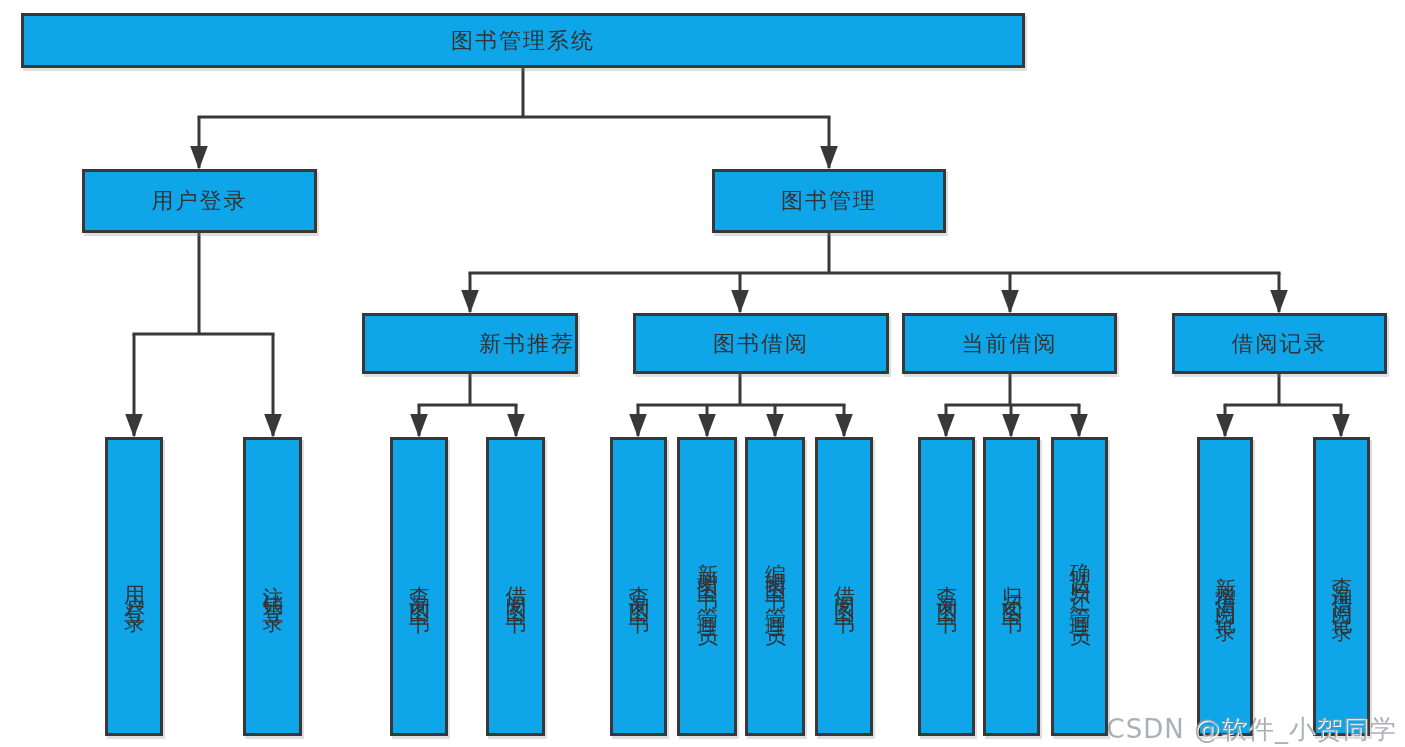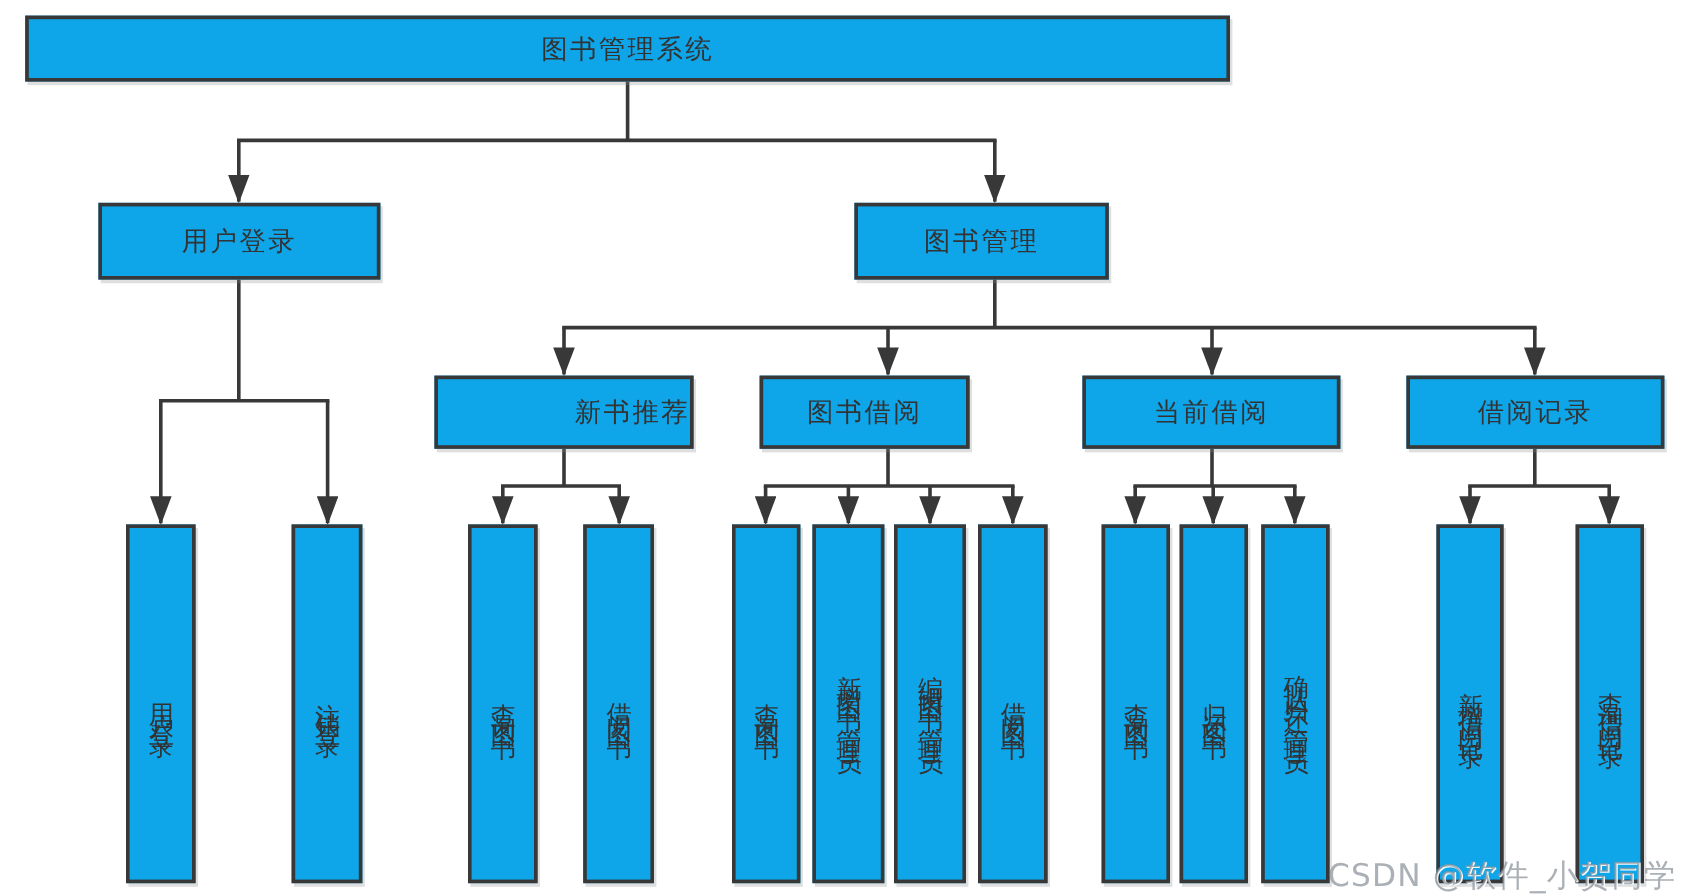--- a/index.html
+++ b/index.html
@@ -15,23 +15,23 @@
     display:flex; align-items:center; justify-content:center;
   }
   .hlabel { font-size:22px; letter-spacing:2px; white-space:nowrap; }
   .leaf .vtext {
     writing-mode:vertical-rl; font-size:21px; letter-spacing:9px;
     line-height:1; white-space:nowrap;
   }
   
   #n-root   { left:21px;  top:13px;  width:1004px; height:55px; }
   #n-login  { left:82px;  top:169px; width:235px;  height:64px; }
-  #n-mgmt   { left:712px; top:169px; width:212px;  height:64px; }
+  #n-mgmt   { left:712px; top:169px; width:234px;  height:64px; }
   #n-nb     { left:362px; top:313px; width:216px;  height:61px;justify-content:flex-end; }
-  #n-bw     { left:633px; top:313px; width:175px;  height:61px;align-items:center; }
+  #n-bw     { left:633px; top:313px; width:256px;  height:61px;align-items:center; }
   #n-cur    { left:902px; top:313px; width:215px;  height:61px; }
   #n-rec    { left:1172px;top:313px; width:215px;  height:61px; }
   .leaf     { top:437px; height:299px; }
   #n-l1  { left:105px;  width:58px; }
   #n-l2  { left:243px;  width:59px; }
   #n-l3  { left:390px;  width:58px; }
   #n-l4  { left:486px;  width:59px; }
   #n-l5  { left:610px;  width:57px; }
   #n-l6  { left:677px;  width:60px; }
   #n-l7  { left:745px;  width:60px; }

